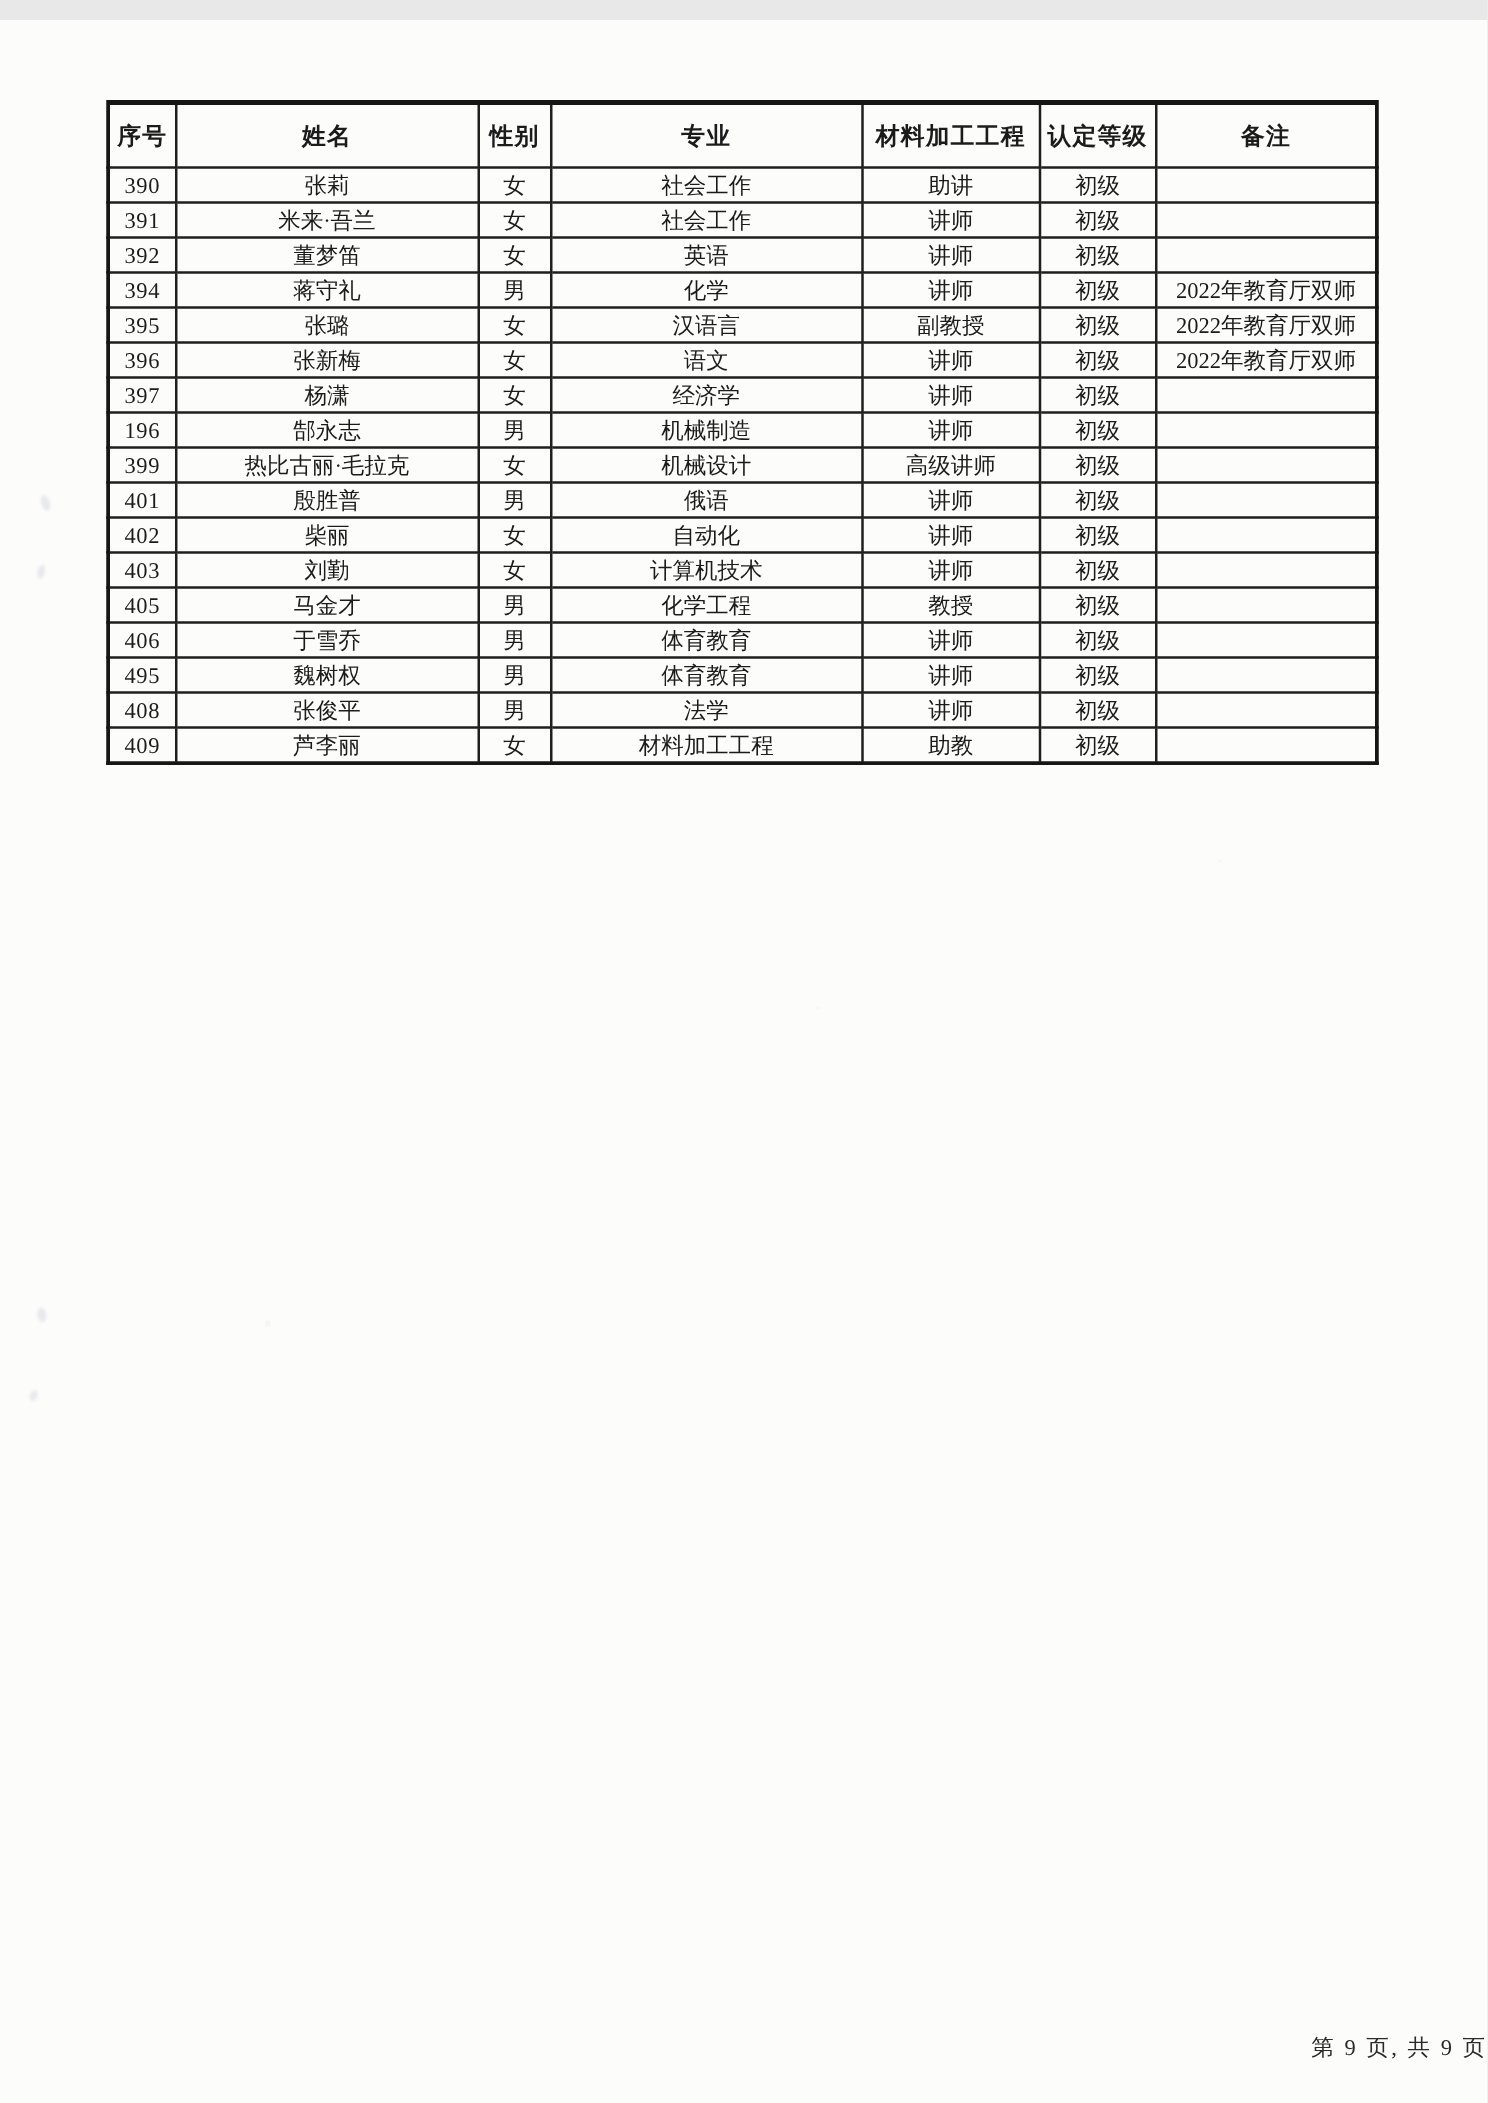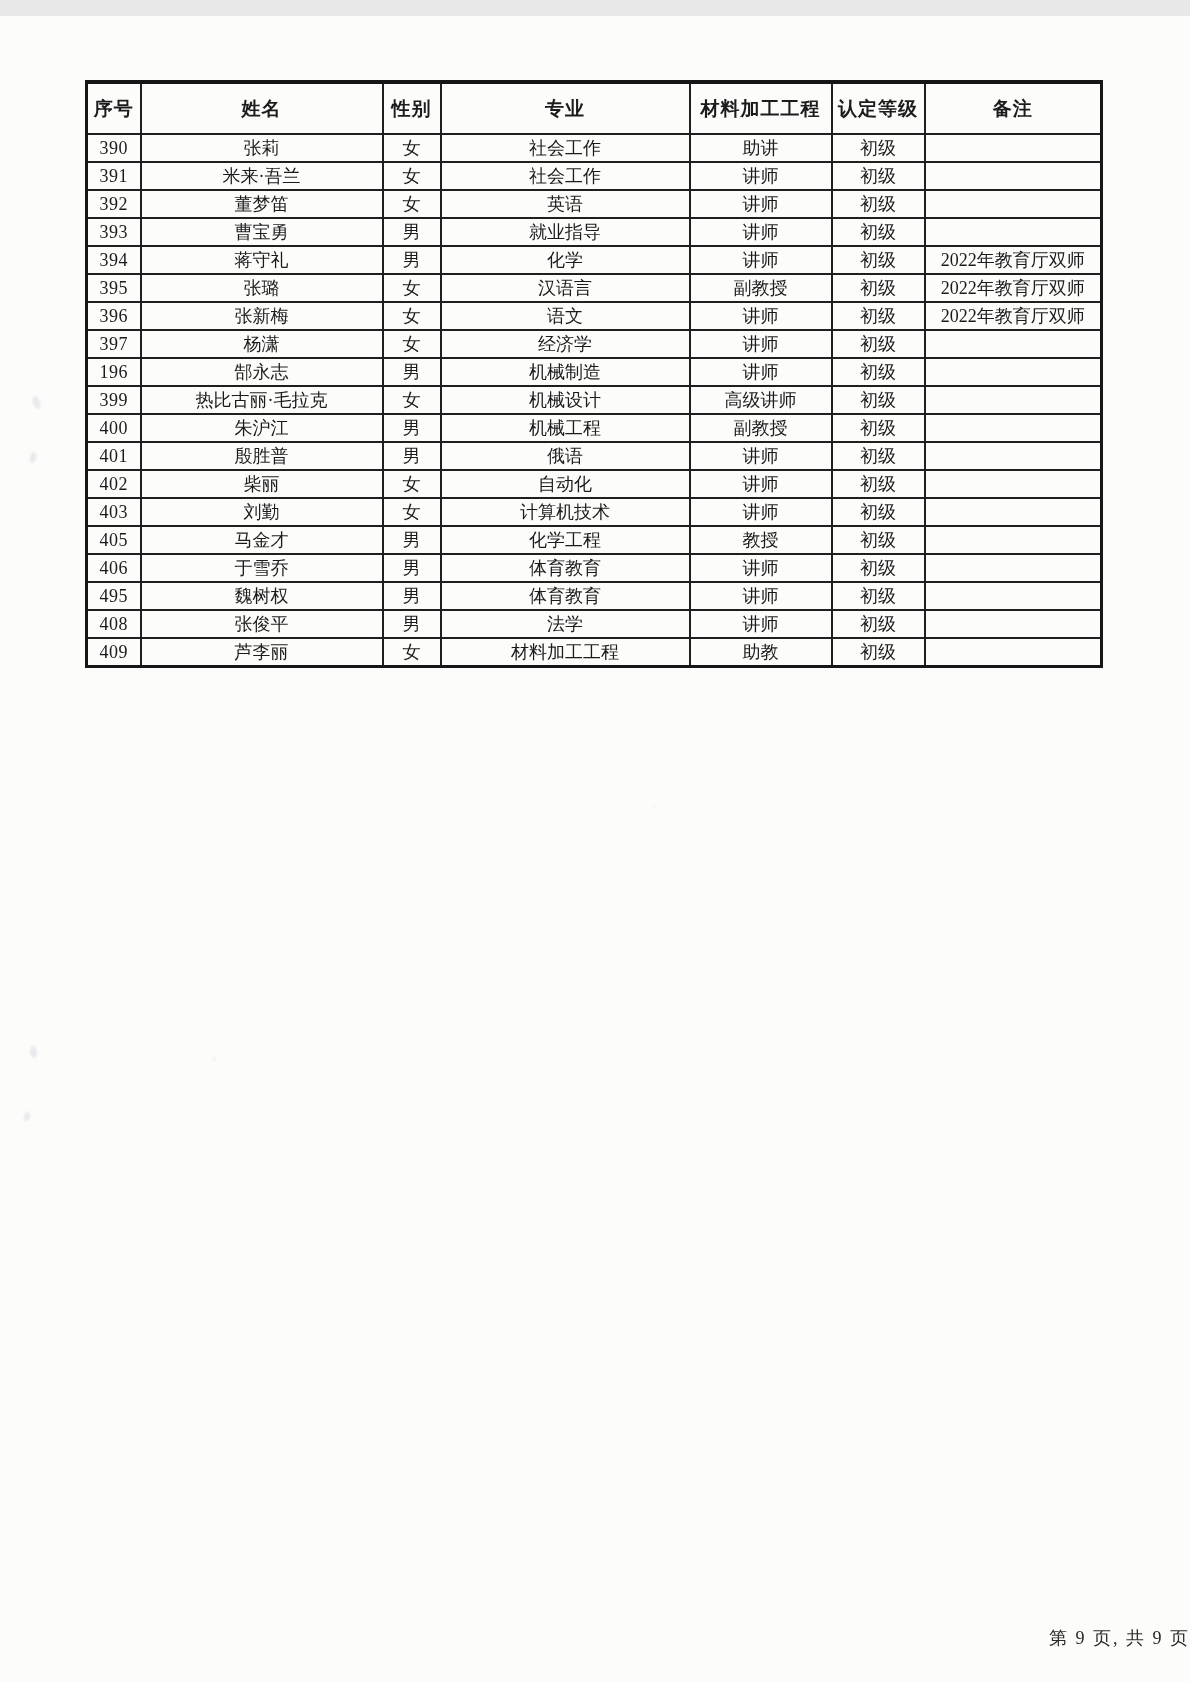--- a/index.html
+++ b/index.html
@@ -119,29 +119,20 @@
         <tr>
           <td class="num">392</td>
           <td>董梦笛</td>
           <td>女</td>
           <td>英语</td>
           <td>讲师</td>
           <td>初级</td>
           <td></td>
         </tr>
         <tr>
-          <td class="num">393</td>
-          <td>曹宝勇</td>
-          <td>男</td>
-          <td>就业指导</td>
-          <td>讲师</td>
-          <td>初级</td>
-          <td></td>
-        </tr>
-        <tr>
           <td class="num">394</td>
           <td>蒋守礼</td>
           <td>男</td>
           <td>化学</td>
           <td>讲师</td>
           <td>初级</td>
           <td>2022年教育厅双师</td>
         </tr>
         <tr>
           <td class="num">395</td>
@@ -182,29 +173,20 @@
         <tr>
           <td class="num">399</td>
           <td>热比古丽·毛拉克</td>
           <td>女</td>
           <td>机械设计</td>
           <td>高级讲师</td>
           <td>初级</td>
           <td></td>
         </tr>
         <tr>
-          <td class="num">400</td>
-          <td>朱沪江</td>
-          <td>男</td>
-          <td>机械工程</td>
-          <td>副教授</td>
-          <td>初级</td>
-          <td></td>
-        </tr>
-        <tr>
           <td class="num">401</td>
           <td>殷胜普</td>
           <td>男</td>
           <td>俄语</td>
           <td>讲师</td>
           <td>初级</td>
           <td></td>
         </tr>
         <tr>
           <td class="num">402</td>

